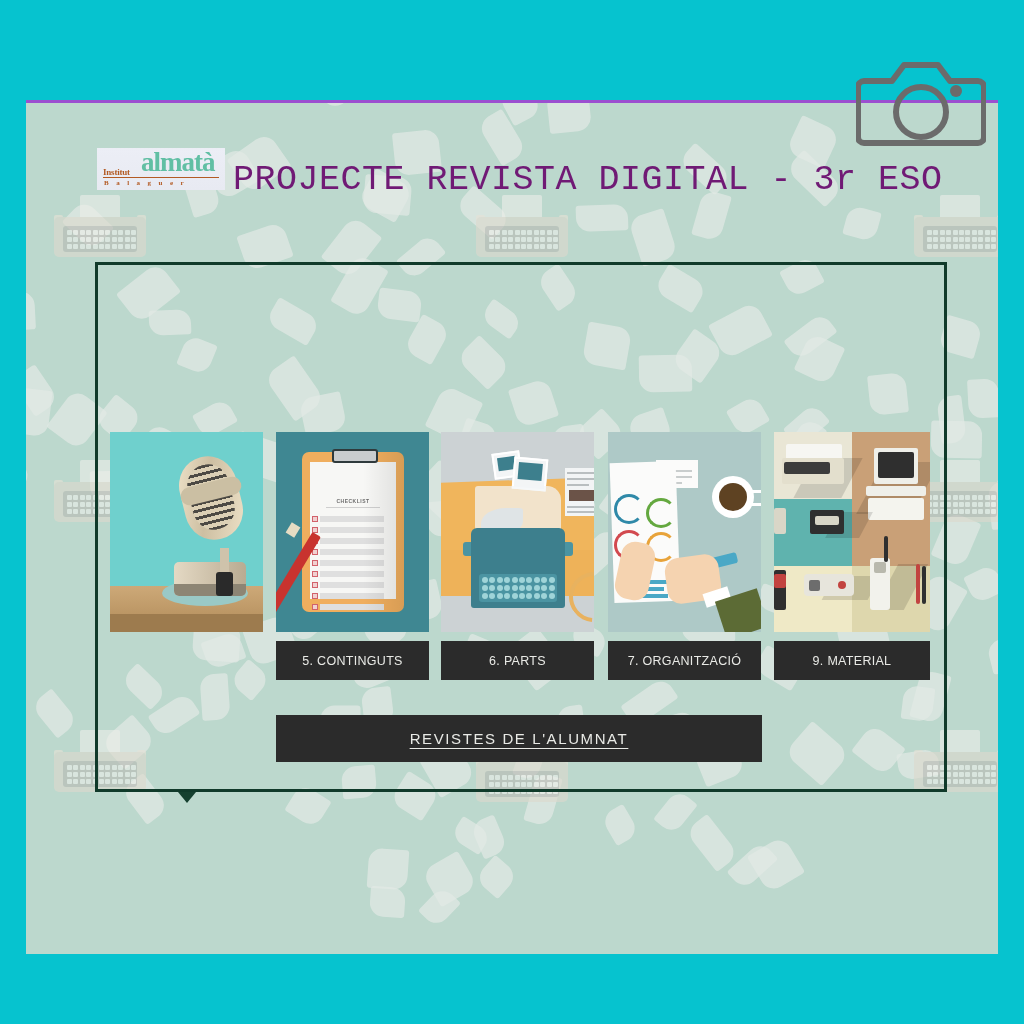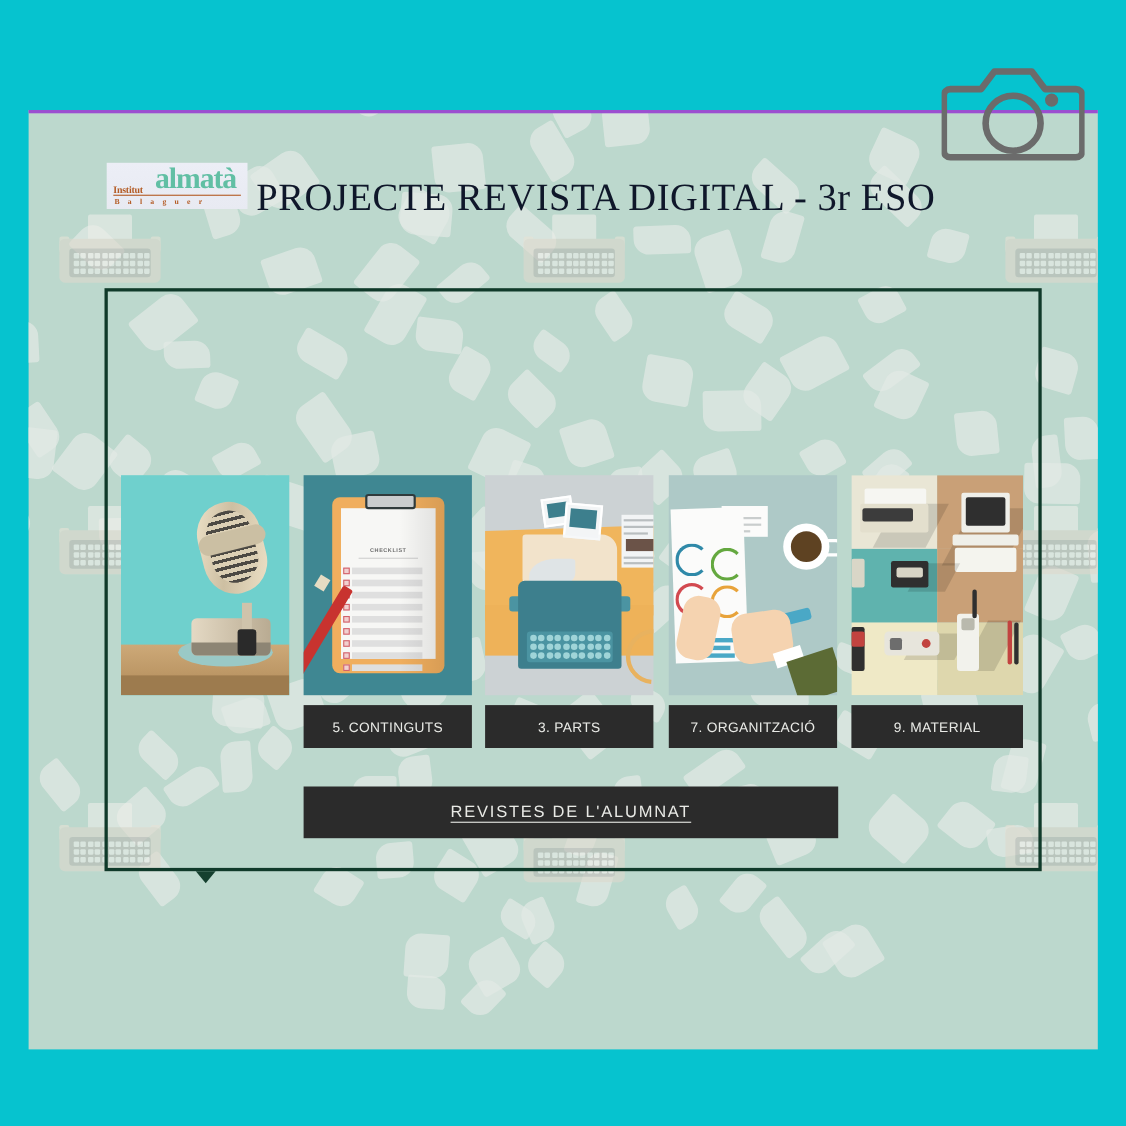--- a/index.html
+++ b/index.html
@@ -54,22 +54,22 @@
   }
   .logo-rule{position:absolute;left:6px;top:29px;width:116px;height:1px;background:#b35a23;}
   .logo-balaguer{
     position:absolute;left:7px;top:31px;width:116px;
     font-family:"Liberation Serif","DejaVu Serif",serif;
     font-weight:bold;font-size:7px;color:#b35a23;letter-spacing:7.5px;
   }
 
   .page-title{
     position:absolute;left:233px;top:160px;z-index:5;
-    font-size:35px;color:#0f172a;letter-spacing:.5px;white-space:nowrap;
-    font-family:Liberation Serif, serif;font-weight:400;
+    font-size:35px;color:#701a75;letter-spacing:.5px;white-space:nowrap;
+    font-family:Liberation Mono, monospace;font-weight:400;
   }
 
   
   .frame{
     position:absolute;left:95px;top:262px;width:852px;height:530px;
     border:3px solid #103a2a;box-sizing:border-box;z-index:3;
   }
   .frame-arrow{
     position:absolute;left:178px;top:792px;width:0;height:0;z-index:4;
     border-left:9px solid transparent;border-right:9px solid transparent;
@@ -765,21 +765,21 @@
             <div class="k" style="left:25.200000000000003px;top:19px"></div>
             <div class="k" style="left:32.6px;top:19px"></div>
             <div class="k" style="left:40px;top:19px"></div>
             <div class="k" style="left:47.400000000000006px;top:19px"></div>
             <div class="k" style="left:54.800000000000004px;top:19px"></div>
             <div class="k" style="left:62.2px;top:19px"></div>
             <div class="k" style="left:69.60000000000001px;top:19px"></div>
           </div>
         <div class="wave"></div>
       </div>
-      <div class="label">3. PARTS</div>
+      <div class="label">6. PARTS</div>
     </div>
 
     <div class="card c4">
       <div class="thumb t4">
         <div class="note"></div>
         <div class="nl" style="left:54px;top:38px;width:30px;"></div>
         <div class="nl" style="left:54px;top:44px;width:30px;"></div>
         <div class="nl" style="left:54px;top:50px;width:20px;"></div>
         <div class="doc"></div>
         <div class="arc" style="left:6px;top:62px;border-color:#2f89a8;"></div>

